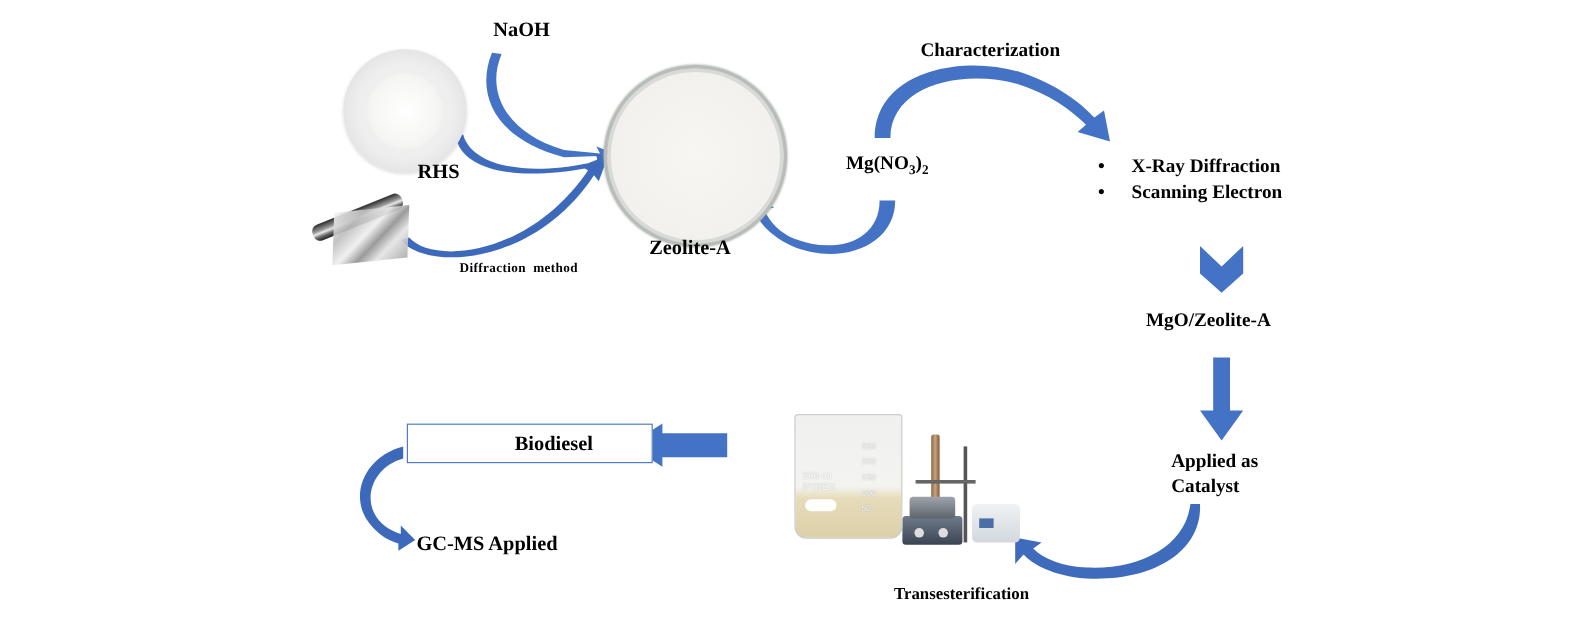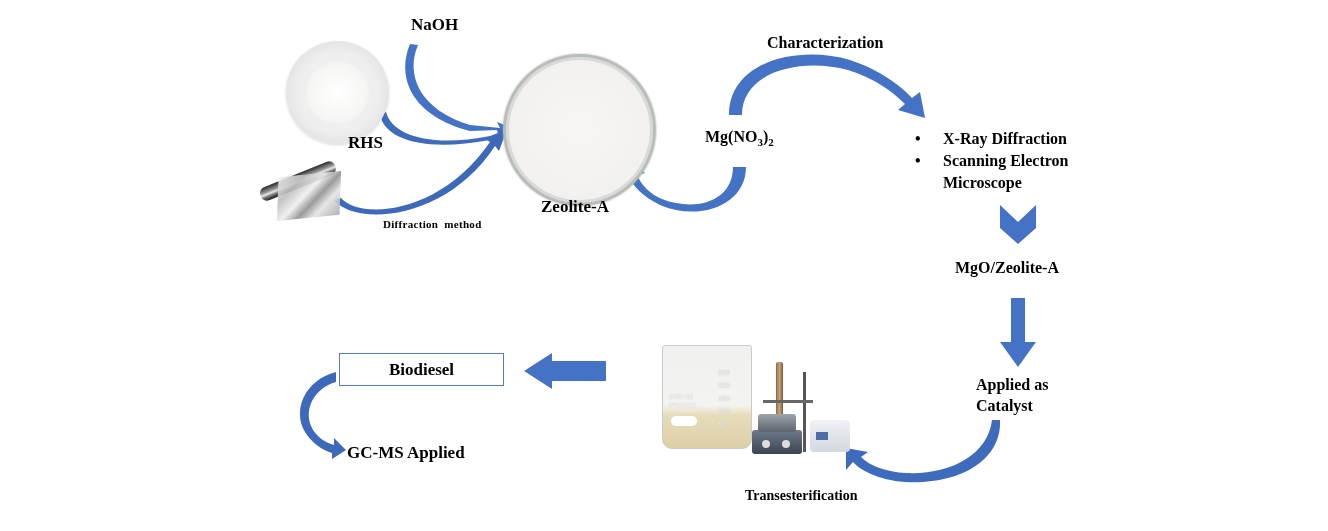--- a/index.html
+++ b/index.html
@@ -5,21 +5,21 @@
   html, body { margin:0; padding:0; background:#ffffff; }
   body { width:1328px; height:531px; position:relative; overflow:hidden;
          font-family:"Liberation Serif", "DejaVu Serif", serif; color:#000; }
   .abs { position:absolute; }
   .lbl { position:absolute; font-weight:bold; white-space:nowrap; }
   .f17 { font-size:17px; }
   .f16 { font-size:16px; }
   .f12 { font-size:11px; letter-spacing:0.3px; }
   svg.arrows { position:absolute; left:0; top:0; width:1328px; height:531px; }
   .box { position:absolute; border:1.5px solid #4f7ec3; background:#fff;
-         display:flex; align-items:center; justify-content:center; }
+         display:flex; align-items:center; justify-content:center;padding-left:40px; }
   ul.bul { position:absolute; margin:0; padding:0; list-style:none; font-weight:bold; font-size:16px; }
   ul.bul li { position:relative; padding-left:28px; line-height:22px; }
   ul.bul li .dot { position:absolute; left:0; top:0; }
   sub { font-size:11px; }
 </style>
 </head>
 <body>
 
 <svg class="arrows" viewBox="0 0 1328 531">
   <defs>
@@ -113,23 +113,20 @@
 
 <ul class="bul" style="left:915px;top:128px;">
   <li>
     <span class="dot">•</span>
     <span>X-Ray Diffraction</span>
   </li>
   <li>
     <span class="dot">•</span>
     <span>Scanning Electron</span>
   </li>
-  <li>
-    <span>Microscope</span>
-  </li>
 </ul>
 
 <div class="lbl f16" style="left:955px;top:259px;">MgO/Zeolite-A</div>
 
 <div class="lbl f16" style="left:976px;top:374px;text-align:left;line-height:21px;">
   <div>Applied as</div>
   <div>Catalyst</div>
 </div>
 
 <div class="lbl" style="left:745px;top:488px;font-size:14px;">Transesterification</div>

